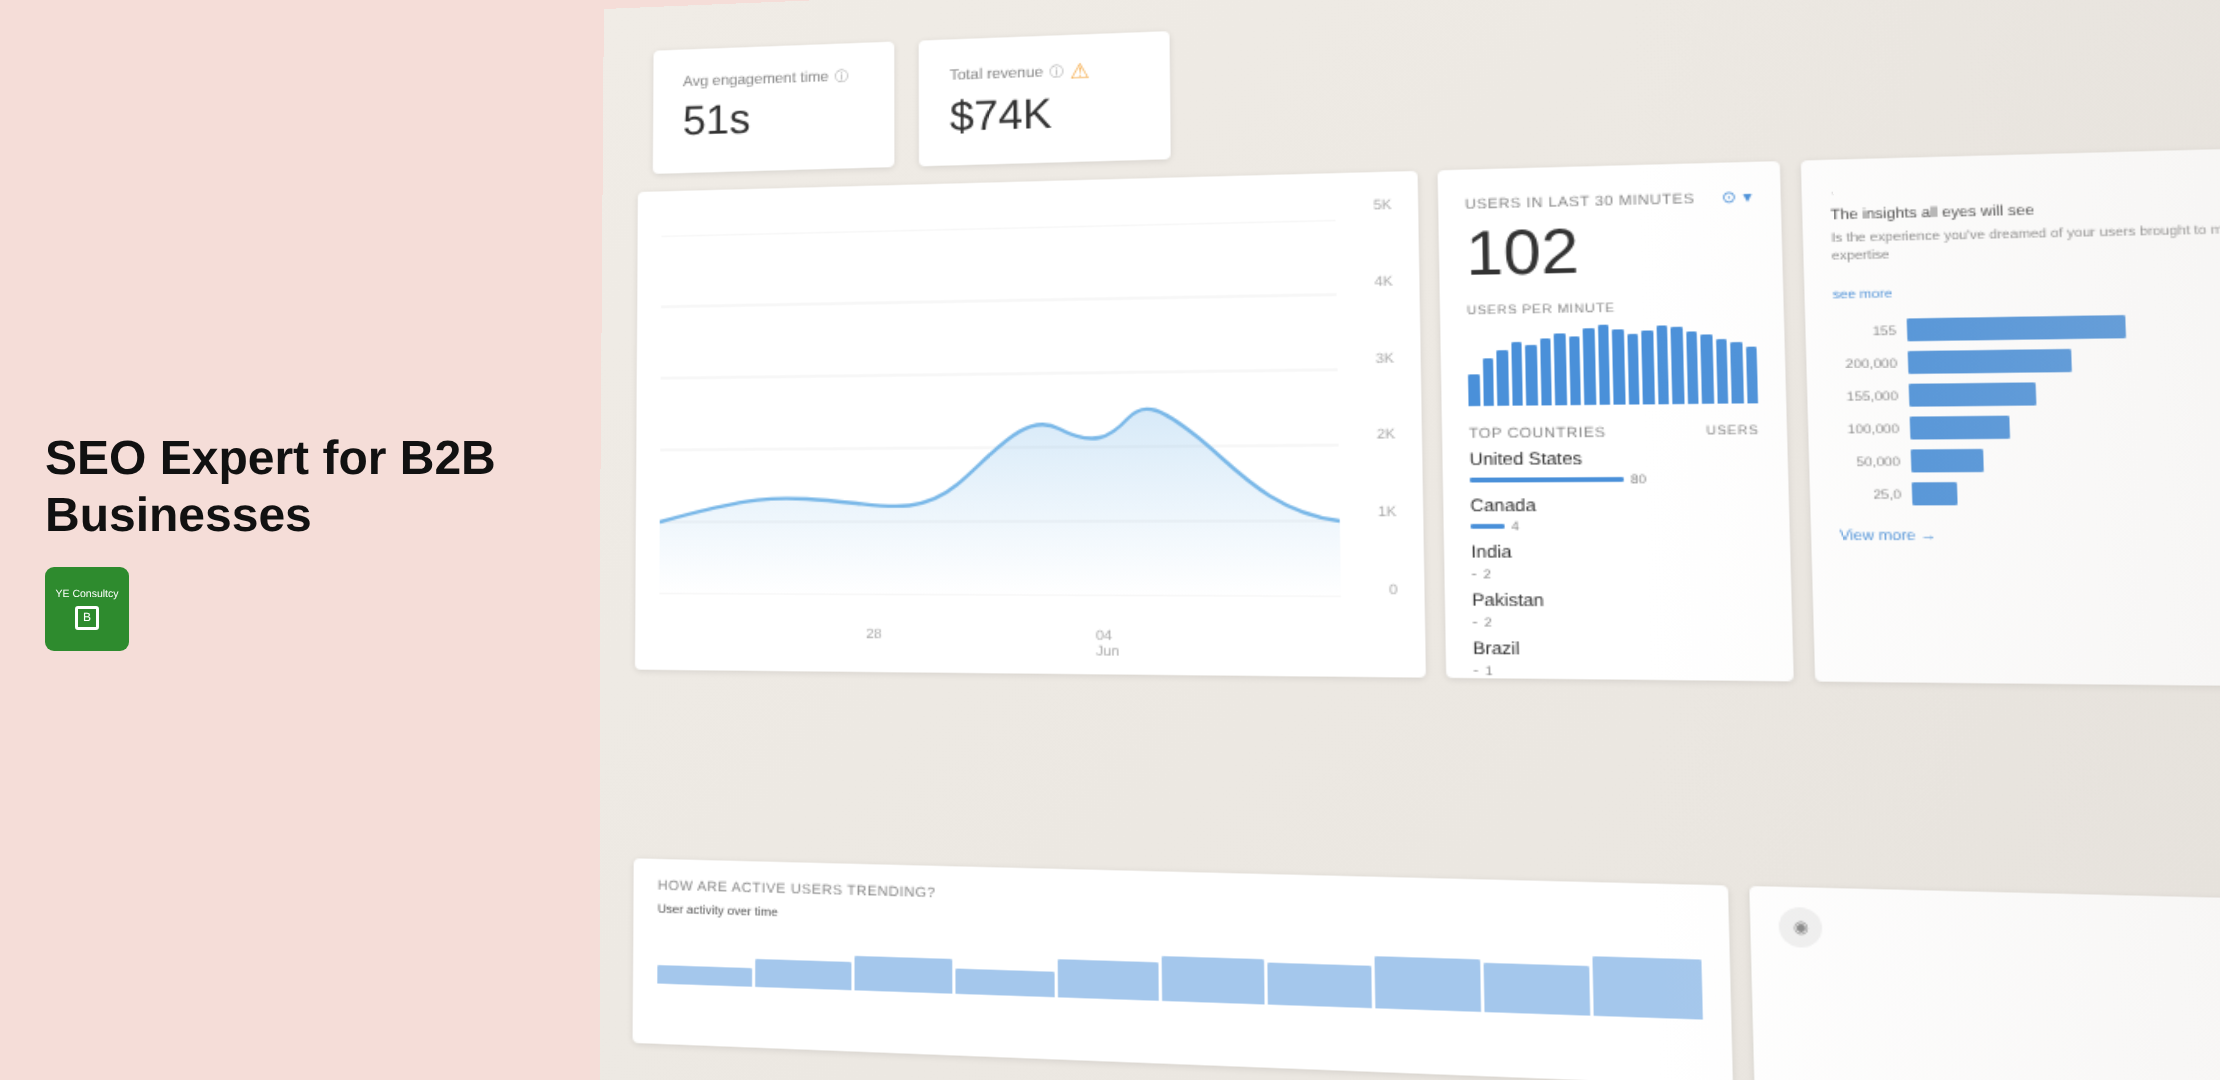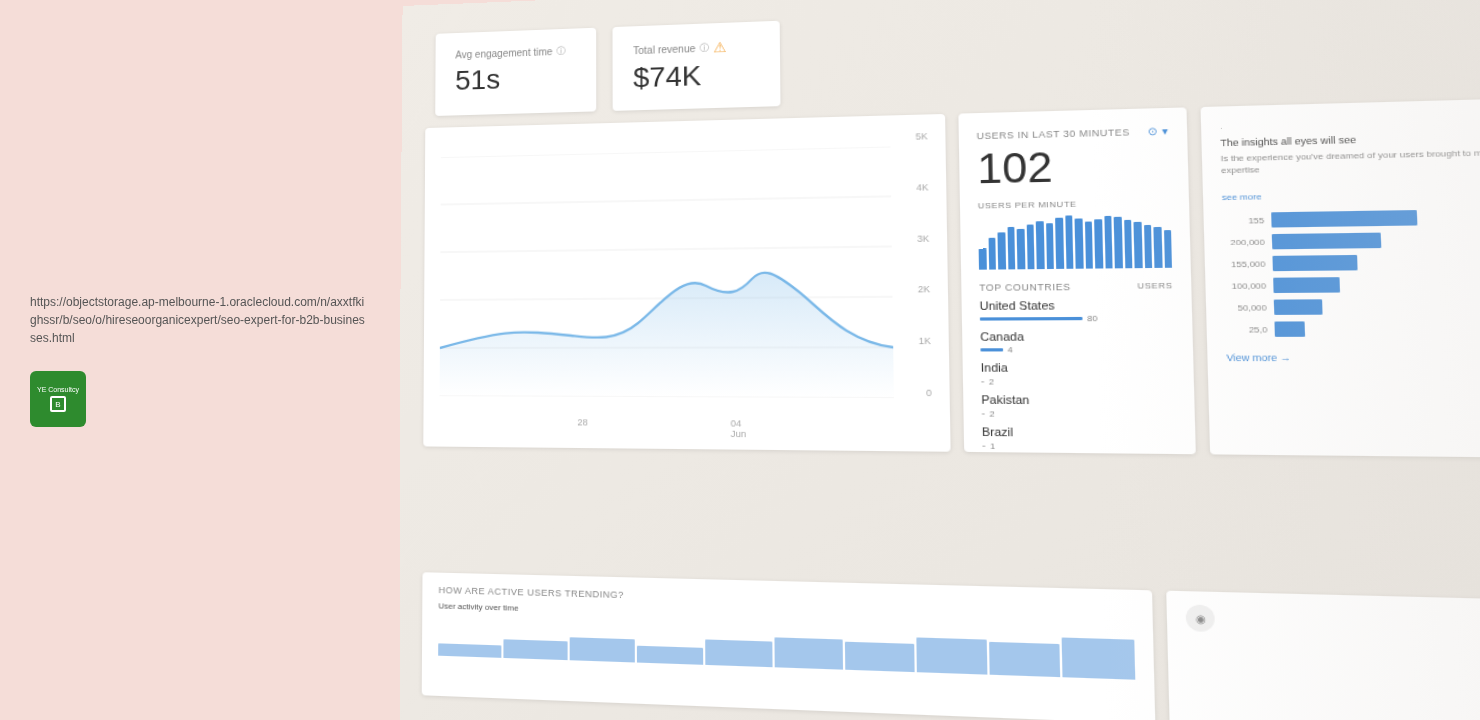--- a/index.html
+++ b/index.html
@@ -345,21 +345,21 @@
       inset: 0;
       background: linear-gradient(to right, transparent 60%, rgba(220,215,210,0.3) 100%);
       pointer-events: none;
       z-index: 5;
     }
   </style>
 </head>
 <body>
 
 <div class="left-panel">
-  <p class="url">https://objectstorage.ap-melbourne-1.oraclecloud.com/n/axxtfkighssr/b/seo/o/hireseoorganicexpert/seo-expert-for-b2b-businesses.html</p>
+  <h1>SEO Expert for B2B Businesses</h1>
   <div class="logo-badge">
     <span class="logo-text">YE Consultcy</span>
     <div class="logo-icon">
       <span style="color:white;font-size:8px;">B</span>
     </div>
   </div>
 </div>
 
 <div class="right-panel">
   <div class="dashboard-bg"></div>

